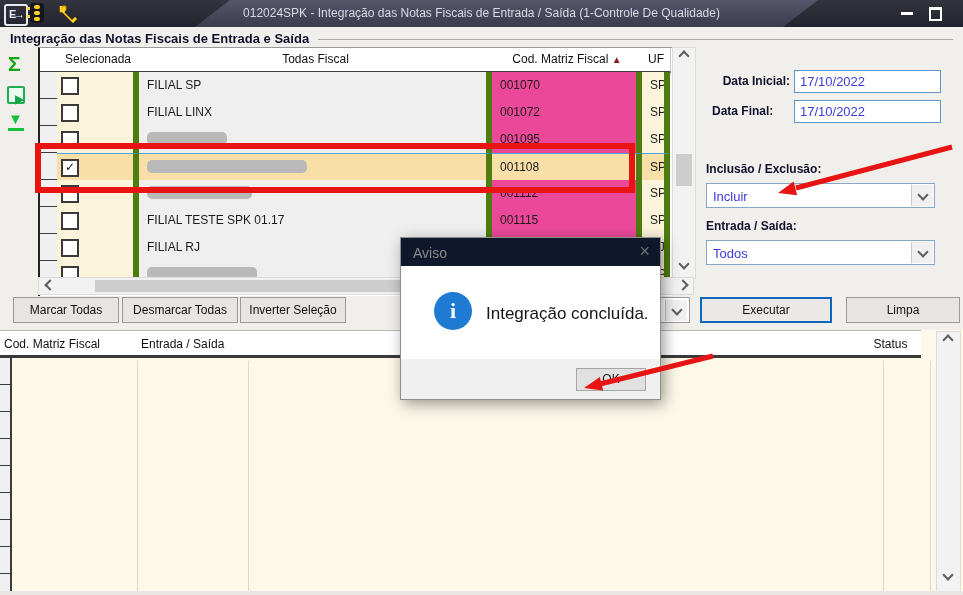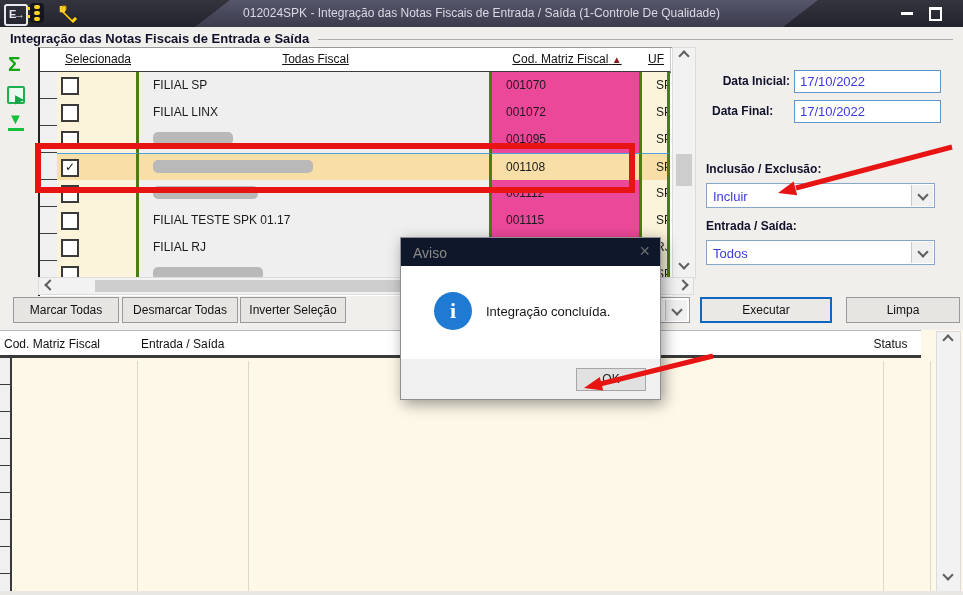--- a/index.html
+++ b/index.html
@@ -31,26 +31,26 @@
   
   .sigma{left:8px;top:52px;font-size:21px;font-weight:bold;color:#12a812;}
   .docarrow-box{left:7px;top:86px;width:14px;height:14px;border:2px solid #1faf4e;border-radius:2px;background:#eafbef;}
   .docarrow-play{left:15px;top:92px;color:#15a44a;font-size:12px;}
   .downicon{left:8px;top:112px;color:#17c03a;font-size:15px;line-height:14px;}
   .downicon-bar{left:8px;top:128px;width:16px;height:3px;background:#17c03a;}
 
   
   .grid{left:38px;top:47px;width:632px;height:248px;background:#fff;border-left:2px solid #222;border-top:1px solid #9a9a9a;}
   .ghead{position:absolute;top:0;height:23px;background:#fff;border-bottom:2px solid #3c3c3c;border-right:1px solid #c9c9c9;
-         line-height:23px;text-align:center;color:#111;text-decoration:underline;}
+         line-height:23px;text-align:center;color:#111;}
   .gh-sort{color:#8c1d1d;font-size:10px;}
   .trow{position:absolute;left:0;width:630px;height:27px;}
   .rowsel{position:absolute;left:0;top:0;width:17px;height:26px;background:#f0f0f0;border-bottom:1px solid #3c3c3c;border-right:1px solid #3c3c3c;}
-  .cell{position:absolute;top:0;height:42px;line-height:26px;border-bottom:1px solid #e4e0d2;border-right:3px solid #4d7c0f;
-        padding-left:14px;box-sizing:border-box;white-space:nowrap;overflow:hidden;}
+  .cell{position:absolute;top:0;height:42px;line-height:26px;border-bottom:1px solid #e4e0d2;border-right:6px solid #4d7c0f;
+        padding-left:8px;box-sizing:border-box;white-space:nowrap;overflow:hidden;}
   .c-check{left:17px;width:82px;background:#fbf3da;}
   .c-matriz{left:99px;width:353px;background:#efefef;}
   .c-cod{left:452px;width:150px;background:#ec4899;}
   .c-uf{left:602px;width:28px;background:#fbf3da;}
   .row-sel .cell{background:#f7dfa7;border-top:1px solid #4aa2e0;border-bottom:1px solid #4aa2e0;}
   .cb{position:absolute;left:4px;top:5px;width:14px;height:14px;background:#fff;border:2px solid #3a3a3a;
       line-height:13px;text-align:center;font-size:12px;color:#111;font-weight:bold;}
   .redact{display:inline-block;height:13px;background:#b9b9b9;border-radius:5px;vertical-align:middle;margin-top:-3px;}
 
   
@@ -89,21 +89,21 @@
   .bottom-strip{left:0;top:591px;width:963px;height:4px;background:#e9e7e4;}
 
   
   .dialog{left:360px;top:237px;width:259px;height:161px;background:#0f172a;border:1px solid #8f8f8f;
           box-shadow:3px 4px 14px rgba(0,0,0,.4);z-index:20;margin-left:40px;}
   .dlg-title{position:absolute;left:12px;top:7px;color:#8a8a8a;font-size:14px;}
   .dlg-close{position:absolute;right:10px;top:3px;color:#6e6e6e;font-size:18px;font-weight:normal;}
   .dlg-body{position:absolute;left:0;top:28px;width:259px;height:93px;background:#fff;}
   .info-circle{position:absolute;left:33px;top:26px;width:38px;height:38px;border-radius:50%;background:#1f7ad4;
                color:#fff;text-align:center;line-height:38px;font-size:22px;font-weight:bold;font-family:"Liberation Serif",serif;}
-  .dlg-msg{position:absolute;left:85px;top:38px;color:#151515;font-size:13px;}
+  .dlg-msg{position:absolute;left:85px;top:38px;color:#151515;font-size:17px;}
   .dlg-foot{position:absolute;left:0;top:121px;width:259px;height:40px;background:#f0f0f0;}
   .okbtn{position:absolute;left:175px;top:9px;width:70px;height:23px;background:#e1e1e1;border:1px solid #a6a6a6;
          text-align:center;line-height:21px;box-sizing:border-box;}
 
   
   .anno{left:0;top:0;width:963px;height:595px;z-index:40;pointer-events:none;}
 </style>
 </head>
 <body>
 

